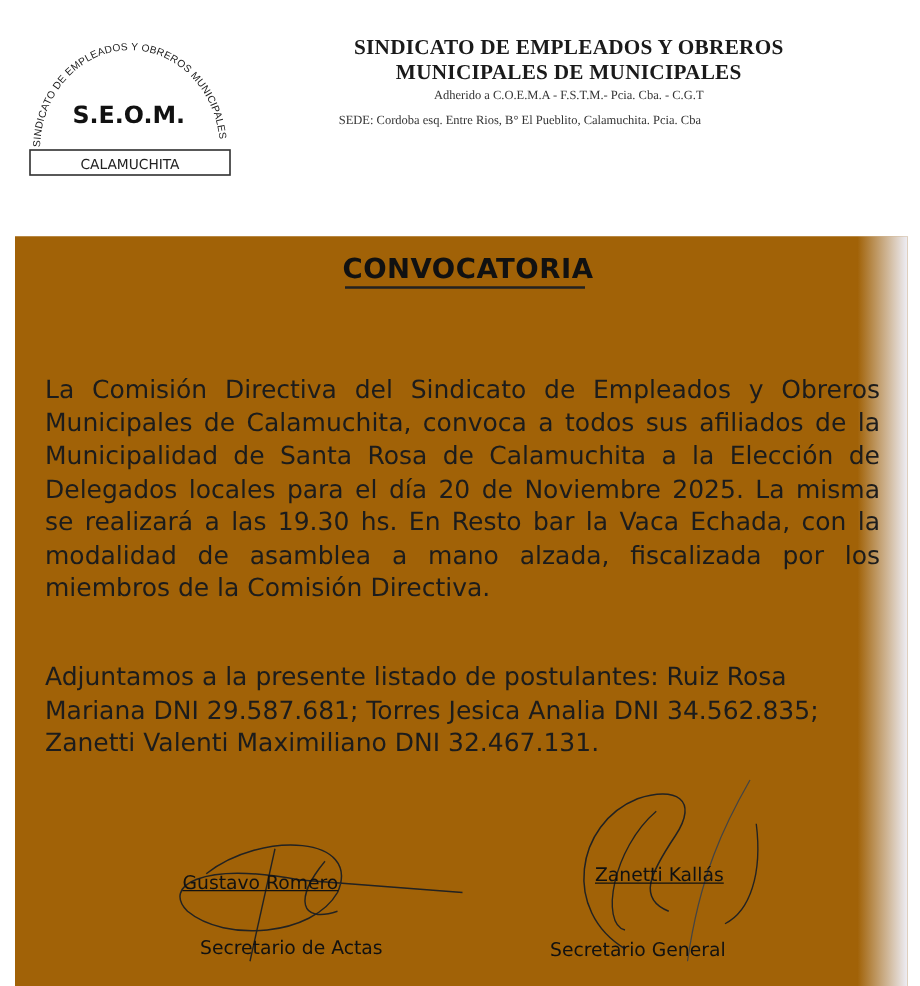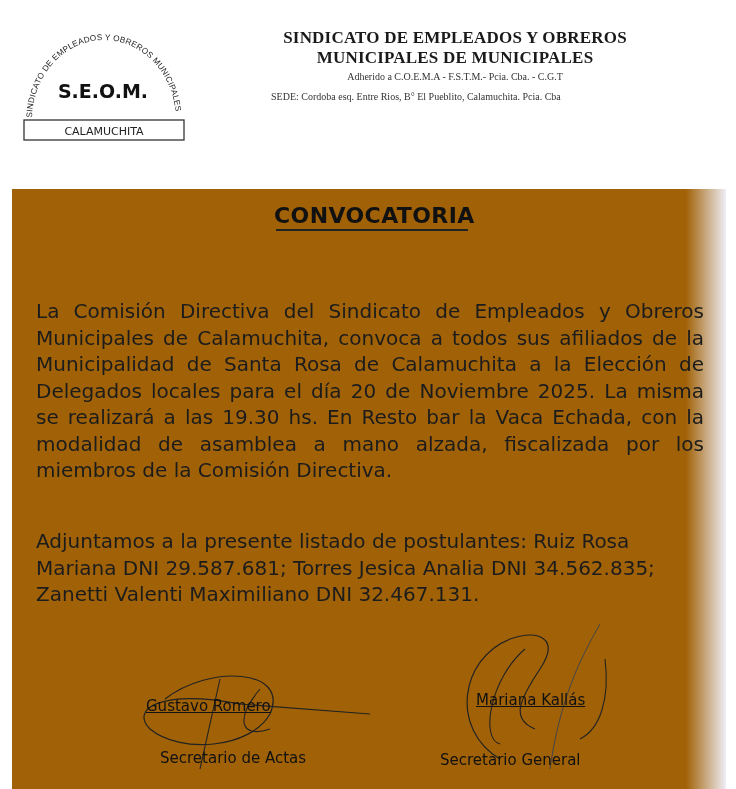--- a/index.html
+++ b/index.html
@@ -87,16 +87,16 @@
     <div class="rl" style="left:4px; top:90px;margin-left:36px;">Secretario de Actas</div>
   </div>
 
   <div class="sig" style="left:428px; top:430px; width:220px; height:150px;">
     <svg width="220" height="150">
       <path d="M 60 140 C 10 110, 20 40, 70 20 C 100 10, 120 20, 100 50 C 80 80, 70 100, 95 110" stroke="#222" stroke-width="1.2" fill="none"></path>
       <path d="M 85 30 C 50 60, 40 120, 60 125" stroke="#222" stroke-width="1.1" fill="none"></path>
       <path d="M 160 5 C 140 40, 120 80, 110 150" stroke="#444" stroke-width="1" fill="none"></path>
       <path d="M 165 40 C 170 80, 160 110, 140 120" stroke="#222" stroke-width="1.1" fill="none"></path>
     </svg>
-    <div class="nm" style="left:36px; top:72px;">Mariana Kallás</div>
+    <div class="nm" style="left:36px; top:72px;">Zanetti Kallás</div>
     <div class="rl" style="left:0px; top:118px;margin-top:14px;">Secretario General</div>
   </div>
 </div>
 
 </body></html>

